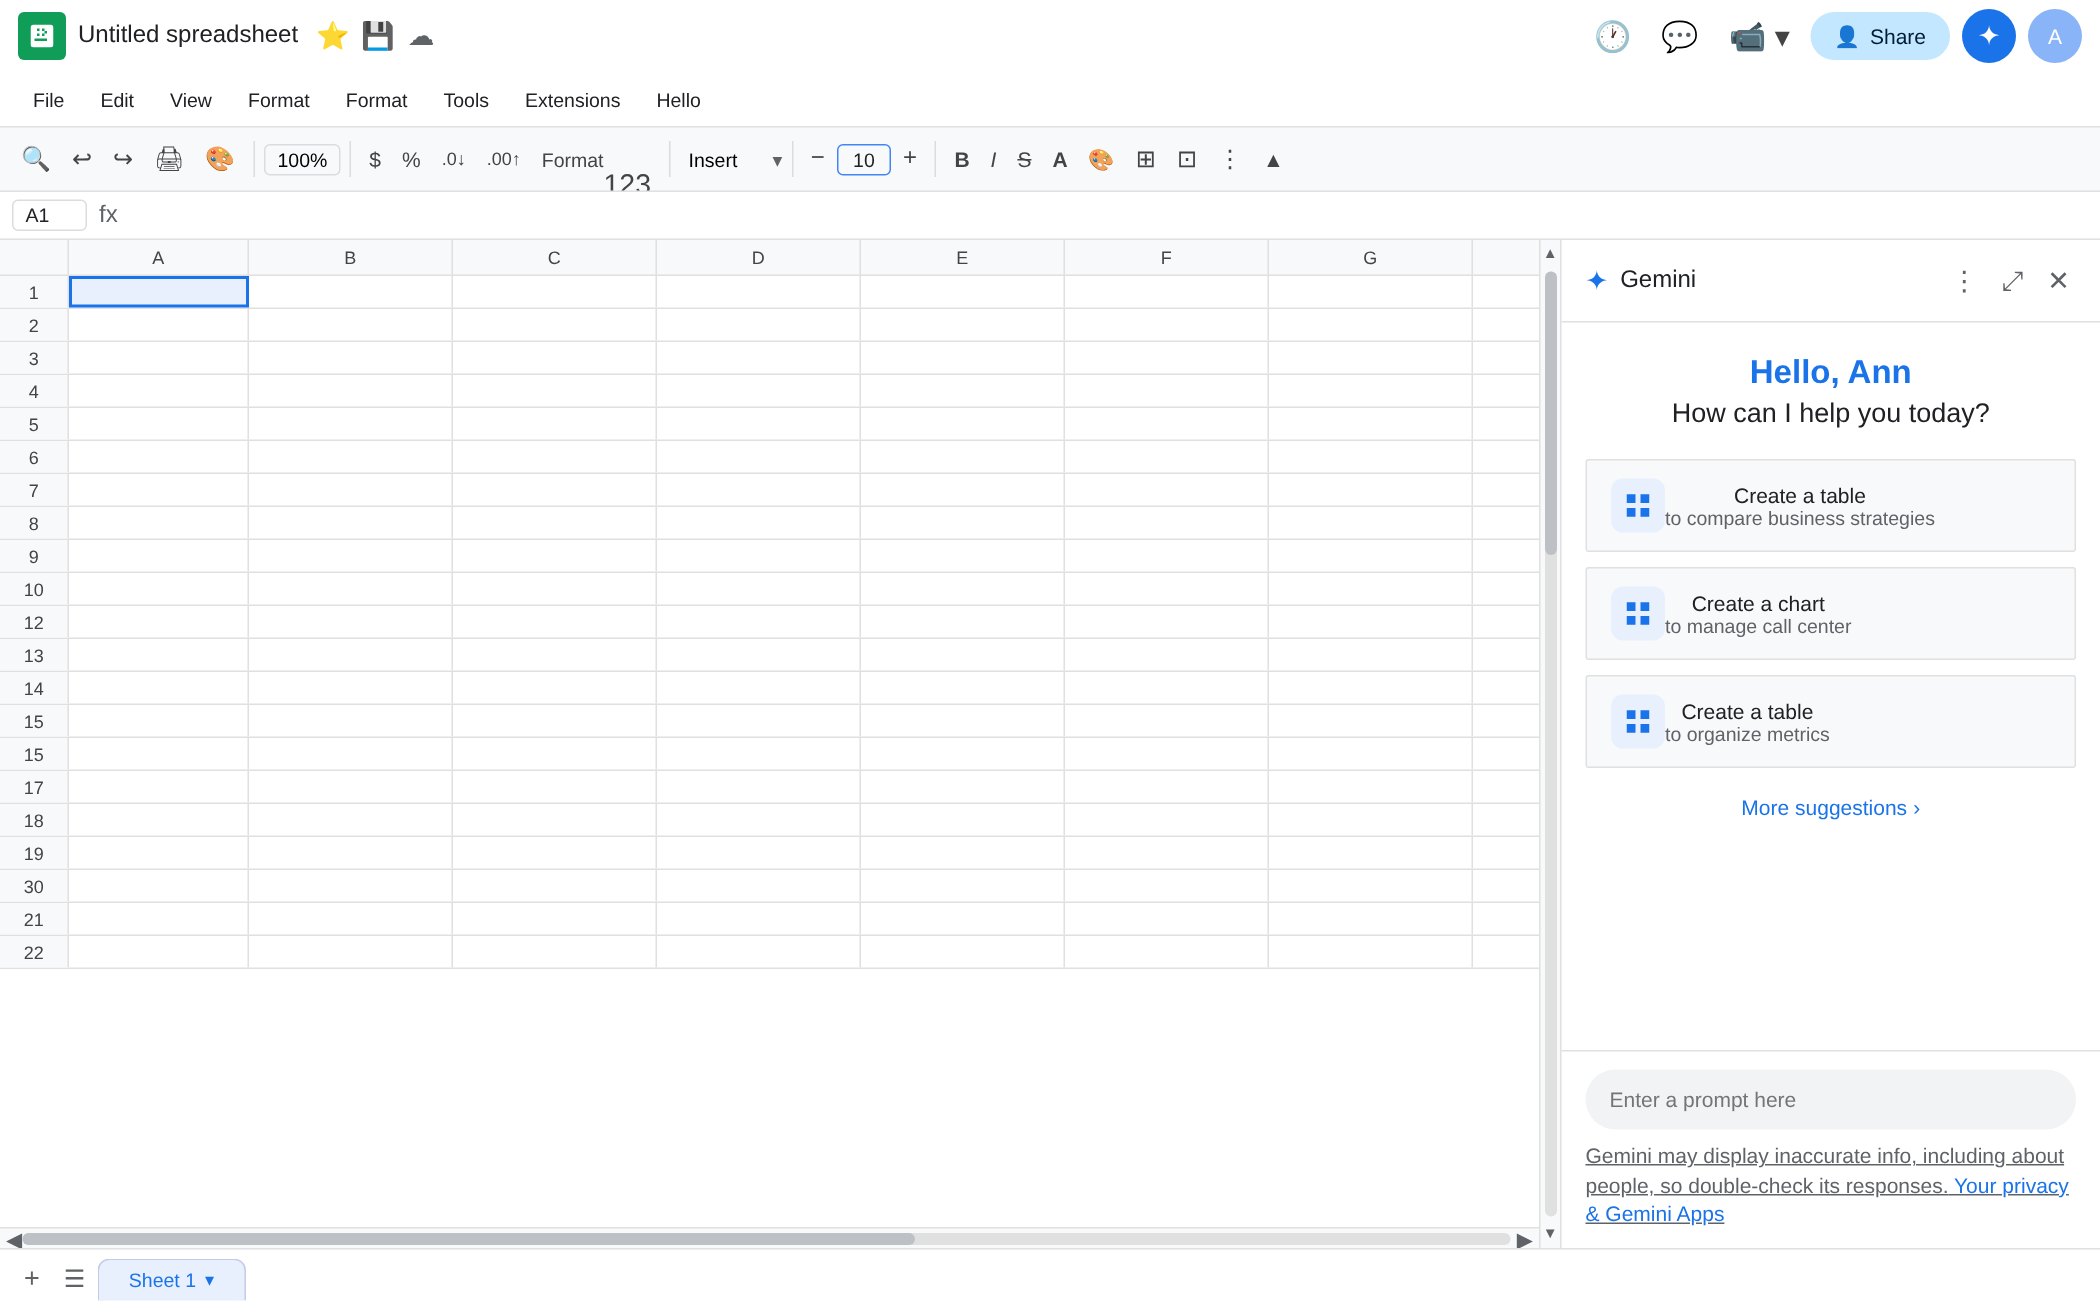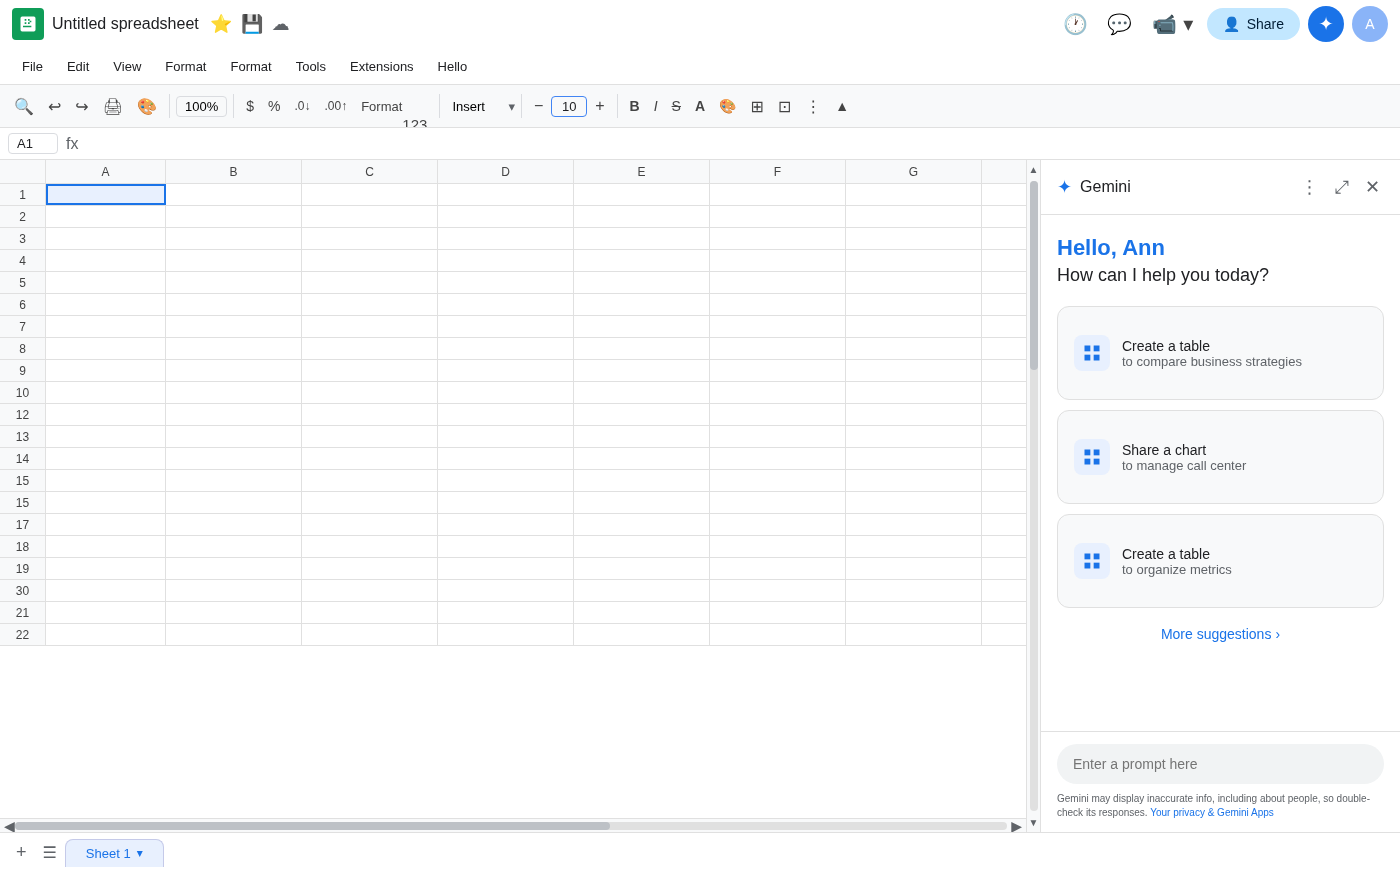--- a/index.html
+++ b/index.html
@@ -113,49 +113,49 @@
       display: flex; flex-direction: column; height: 100%;
     }
     .gemini-header {
       display: flex; align-items: center; padding: 12px 16px; border-bottom: 1px solid #e0e0e0;
       gap: 8px;
     }
     .gemini-star-icon { color: #1a73e8; font-size: 18px; }
     .gemini-title { font-size: 16px; font-weight: 500; color: #202124; flex: 1; }
     .gemini-header-btn { background: none; border: none; cursor: pointer; color: #5f6368; font-size: 18px; padding: 4px; border-radius: 4px; }
 
-    .gemini-body { flex: 1; padding: 20px 16px; overflow-y: auto; }
+    .gemini-body { flex: 1; padding: 20px 16px; overflow-y: auto; text-align: center; }
     .gemini-hello { font-size: 22px; font-weight: 600; color: #1a73e8; margin-bottom: 4px; }
     .gemini-subtitle { font-size: 18px; color: #202124; margin-bottom: 20px; font-weight: 400; }
 
     .suggestion-card {
-      background: #f8f9fa; border: 1px solid #e0e0e0; border-radius: 12px;
-      padding: 28px 16px; margin-bottom: 10px; cursor: pointer; display: flex;
-      align-items: center; gap: 12px; transition: background 0.15s;
+      background: #f8f9fa; border: 1px solid #e0e0e0; border-radius: 2px;
+      padding: 12px 16px; margin-bottom: 10px; cursor: pointer; display: flex;
+      align-items: center; gap: 0; transition: background 0.15s;
     }
     .suggestion-icon {
       width: 36px; height: 36px; background: #e8f0fe; border-radius: 8px;
       display: flex; align-items: center; justify-content: center; flex-shrink: 0;
       font-size: 16px;
     }
     .suggestion-text .main { font-size: 14px; font-weight: 500; color: #202124; }
     .suggestion-text .sub { font-size: 13px; color: #5f6368; }
 
     .more-suggestions {
       display: flex; align-items: center; justify-content: center; gap: 4px;
       color: #1a73e8; font-size: 14px; cursor: pointer; padding: 8px; border-radius: 8px;
     }
 
     .gemini-footer { padding: 12px 16px; border-top: 1px solid #e0e0e0; }
     .prompt-input {
       width: 100%; background: #f1f3f4; border: none; border-radius: 24px;
       padding: 12px 16px; font-size: 14px; color: #80868b; outline: none;
       cursor: text;
     }
-    .gemini-disclaimer { font-size: 10px; color: #5f6368; margin-top: 8px; line-height: 1.4; }
+    .gemini-disclaimer { font-size: 14px; color: #5f6368; margin-top: 8px; line-height: 1.4; text-decoration: underline; }
     .gemini-disclaimer a { color: #1a73e8; text-decoration: none; }
 
     
     .cw-a { width: 120px; }
     .cw-b { width: 136px; }
     .cw-c { width: 136px; }
     .cw-d { width: 136px; }
     .cw-e { width: 136px; }
     .cw-f { width: 136px; }
     .cw-g { width: 136px; }
@@ -210,21 +210,21 @@
   <button class="tb-btn" style="font-size:16px;">🎨</button>
   <div class="tb-divider"></div>
   <span class="zoom-box">100%</span>
   <div class="tb-divider"></div>
   <button class="tb-btn" style="font-size:14px;">$</button>
   <button class="tb-btn" style="font-size:14px;">%</button>
   <button class="tb-btn" style="font-size:12px;">.0↓</button>
   <button class="tb-btn" style="font-size:12px;">.00↑</button>
   <button class="tb-btn">
     <span style="font-size:13px;">Format</span>
-    <span style="font-size:15px;margin-top:36px;"> 123</span>
+    <span style="font-size:19px;margin-top:36px;"> 123</span>
   </button>
   <div class="tb-divider"></div>
   <span class="font-name-box">Insert</span>
   <span style="font-size:13px;color:#5f6368;">▾</span>
   <div class="tb-divider"></div>
   <button class="tb-btn" style="font-size:16px;">−</button>
   <span class="font-size-box">10</span>
   <button class="tb-btn" style="font-size:16px;">+</button>
   <div class="tb-divider"></div>
   <button class="tb-btn" style="font-weight:bold;font-size:14px;">B</button>
@@ -520,21 +520,21 @@
       <div class="suggestion-card">
         <div class="suggestion-icon">
           <svg width="20" height="20" viewBox="0 0 24 24" fill="#1a73e8">
               <rect x="3" y="3" width="7" height="7"></rect>
               <rect x="14" y="3" width="7" height="7"></rect>
               <rect x="3" y="14" width="7" height="7"></rect>
               <rect x="14" y="14" width="7" height="7"></rect>
             </svg>
         </div>
         <div class="suggestion-text">
-          <div class="main">Share a chart</div>
+          <div class="main">Create a chart</div>
           <div class="sub">to manage call center</div>
         </div>
       </div>
 
       <div class="suggestion-card">
         <div class="suggestion-icon">
           <svg width="20" height="20" viewBox="0 0 24 24" fill="#1a73e8">
               <rect x="3" y="3" width="7" height="7"></rect>
               <rect x="14" y="3" width="7" height="7"></rect>
               <rect x="3" y="14" width="7" height="7"></rect>

